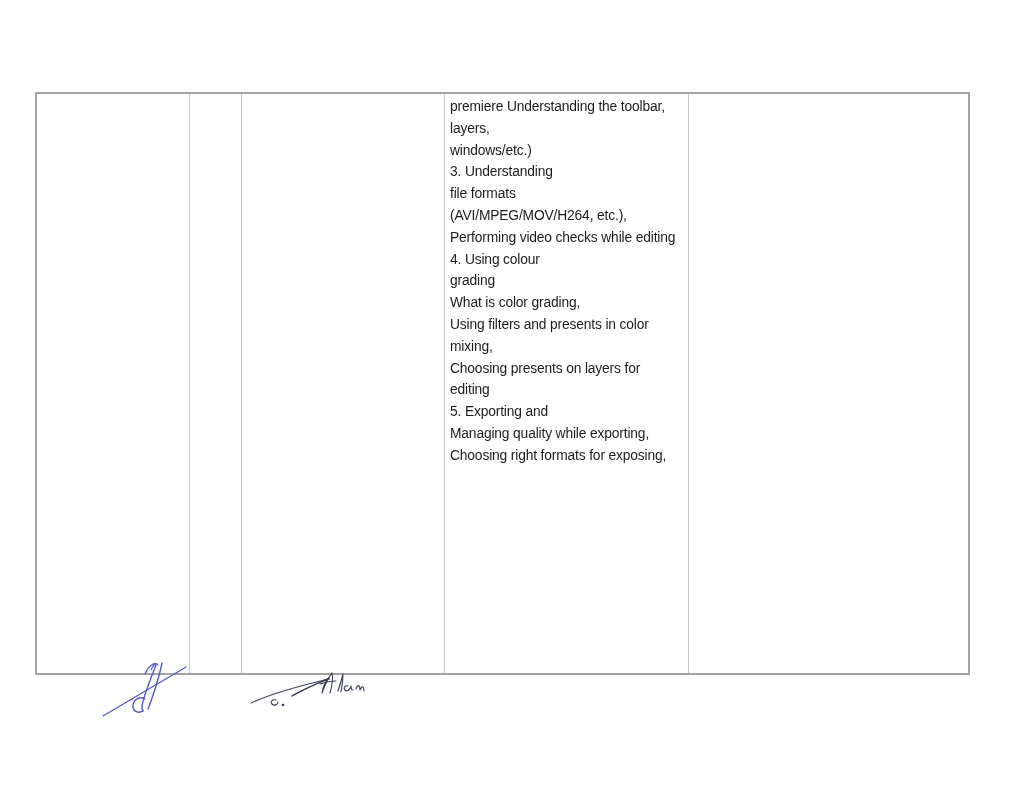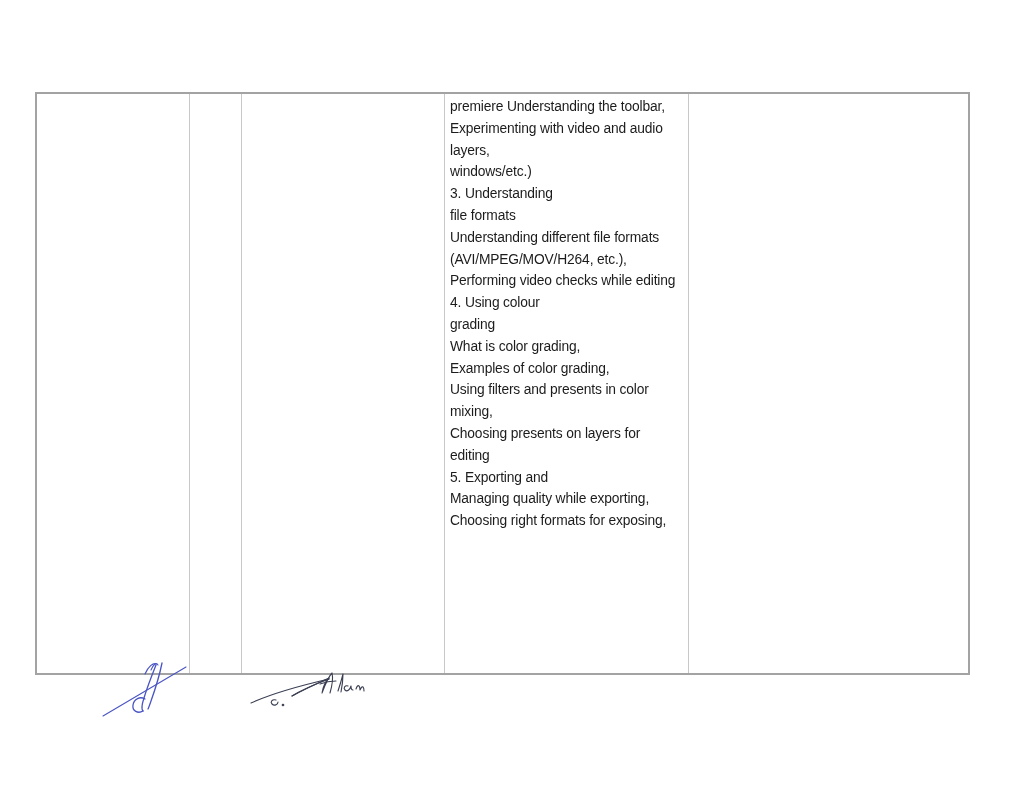--- a/index.html
+++ b/index.html
@@ -62,32 +62,29 @@
 <body>
 
 <div class="page">
 
   <div class="doc-table">
     <div class="cell c1"></div>
     <div class="cell c2"></div>
     <div class="cell c3"></div>
     <div class="cell c4">
         <div class="content-line">premiere Understanding the toolbar,</div>
-        <div class="content-line">Experimenting with video and audio</div>
         <div class="content-line">layers,</div>
         <div class="content-line">windows/etc.)</div>
         <div class="content-line">3. Understanding</div>
         <div class="content-line">file formats</div>
-        <div class="content-line">Understanding different file formats</div>
         <div class="content-line">(AVI/MPEG/MOV/H264, etc.),</div>
         <div class="content-line">Performing video checks while editing</div>
         <div class="content-line">4. Using colour</div>
         <div class="content-line">grading</div>
         <div class="content-line">What is color grading,</div>
-        <div class="content-line">Examples of color grading,</div>
         <div class="content-line">Using filters and presents in color</div>
         <div class="content-line">mixing,</div>
         <div class="content-line">Choosing presents on layers for</div>
         <div class="content-line">editing</div>
         <div class="content-line">5. Exporting and</div>
         <div class="content-line">Managing quality while exporting,</div>
         <div class="content-line">Choosing right formats for exposing,</div>
       </div>
     <div class="cell c5"></div>
   </div>

